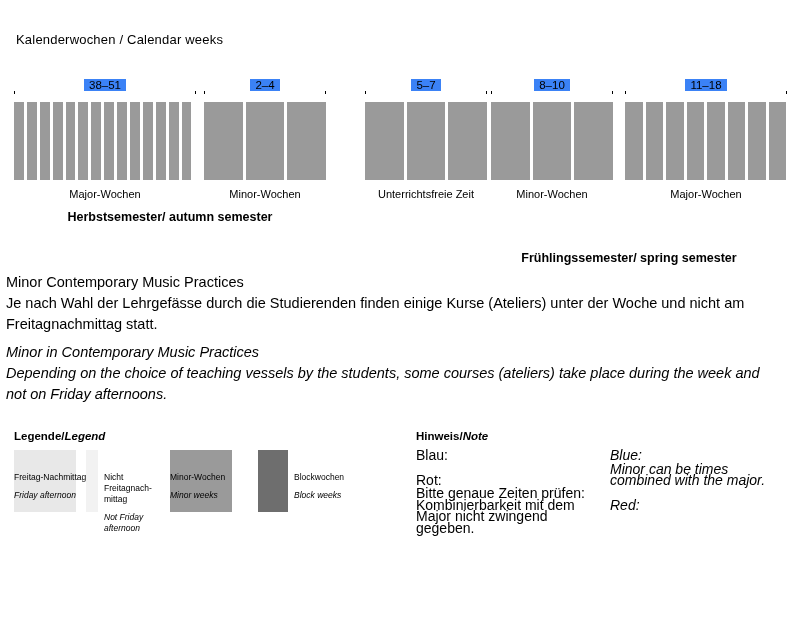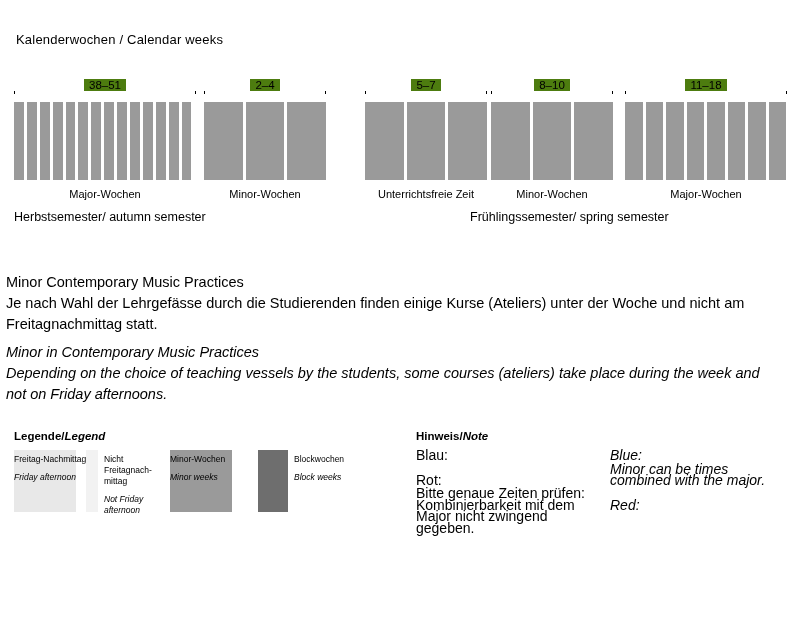--- a/index.html
+++ b/index.html
@@ -64,21 +64,21 @@
     position: absolute;
     top: -1px;
     left: 0;
     right: 0;
     text-align: center;
     font-size: 11.5px;
     background: #ffffff;
     display: inline-block;
   }
   .span-label span {
-    background: #4d7c0f;
+    background: #3b82f6;
     padding: 0 5px;
   }
 
   .bars {
     position: absolute;
     top: 22px;
     height: 78px;
     display: flex;
     gap: 3px;
   }
@@ -93,21 +93,22 @@
     left: 0;
     right: 0;
     text-align: center;
     font-size: 11px;
   }
 
   .semester-label {
     position: absolute;
     top: 130px;
     font-size: 12.5px;
-    font-weight: normal;
+    font-weight: bold;
+    text-align: center;
   }
 
   
   .body-block {
     position: absolute;
     left: 6px;
     width: 775px;
     font-size: 14.5px;
     line-height: 21px;
   }
@@ -134,21 +135,21 @@
   }
   .legend-item {
     position: absolute;
     top: 0;
   }
   .swatch {
     height: 62px;
     width: 100%;
   }
   .legend-text {
-    margin-top: 2px;
+    margin-top: 20px;
     font-size: 8.5px;
     line-height: 11px;
     width: 95px;
   }
   .legend-text .de { font-style: normal; }
   .legend-text .en { font-style: italic; margin-top: 7px; }
 
   .note-items {
     position: absolute;
     left: 416px;
@@ -260,21 +261,21 @@
         <div class="bar-col" style="width:17.5px;background:#9a9a9a"></div>
       <div class="bar-col" style="width:17.5px;background:#9a9a9a"></div>
         <div class="bar-col" style="width:17.5px;background:#9a9a9a"></div>
       <div class="bar-col" style="width:17.5px;background:#9a9a9a"></div>
         <div class="bar-col" style="width:17.5px;background:#9a9a9a"></div>
     </div>
     <div class="group-caption" data-name="week-group-caption">Major-Wochen</div>
   </div>
 
   <div class="semester-label" data-name="semester-label-autumn" style="left:14px;width:312px;">Herbstsemester/ autumn semester</div>
-  <div class="semester-label" data-name="semester-label-spring" style="left:470px;width:318px;">Frühlingssemester/ spring semester</div>
+  <div class="semester-label" data-name="semester-label-spring" style="left:470px;width:318px;margin-top:41px;">Frühlingssemester/ spring semester</div>
 </div>
 
 <div class="body-block de" data-name="description-german">
   <p data-name="description-german-heading">Minor Contemporary Music Practices</p>
   <p data-name="description-german-body">Je nach Wahl der Lehrgefässe durch die Studierenden finden einige Kurse (Ateliers) unter der Woche und nicht am Freitagnachmittag statt.</p>
 </div>
 <div class="body-block en" data-name="description-english">
   <p data-name="description-english-heading">Minor in Contemporary Music Practices</p>
   <p data-name="description-english-body">Depending on the choice of teaching vessels by the students, some courses (ateliers) take place during the week and not on Friday afternoons.</p>
 </div>

